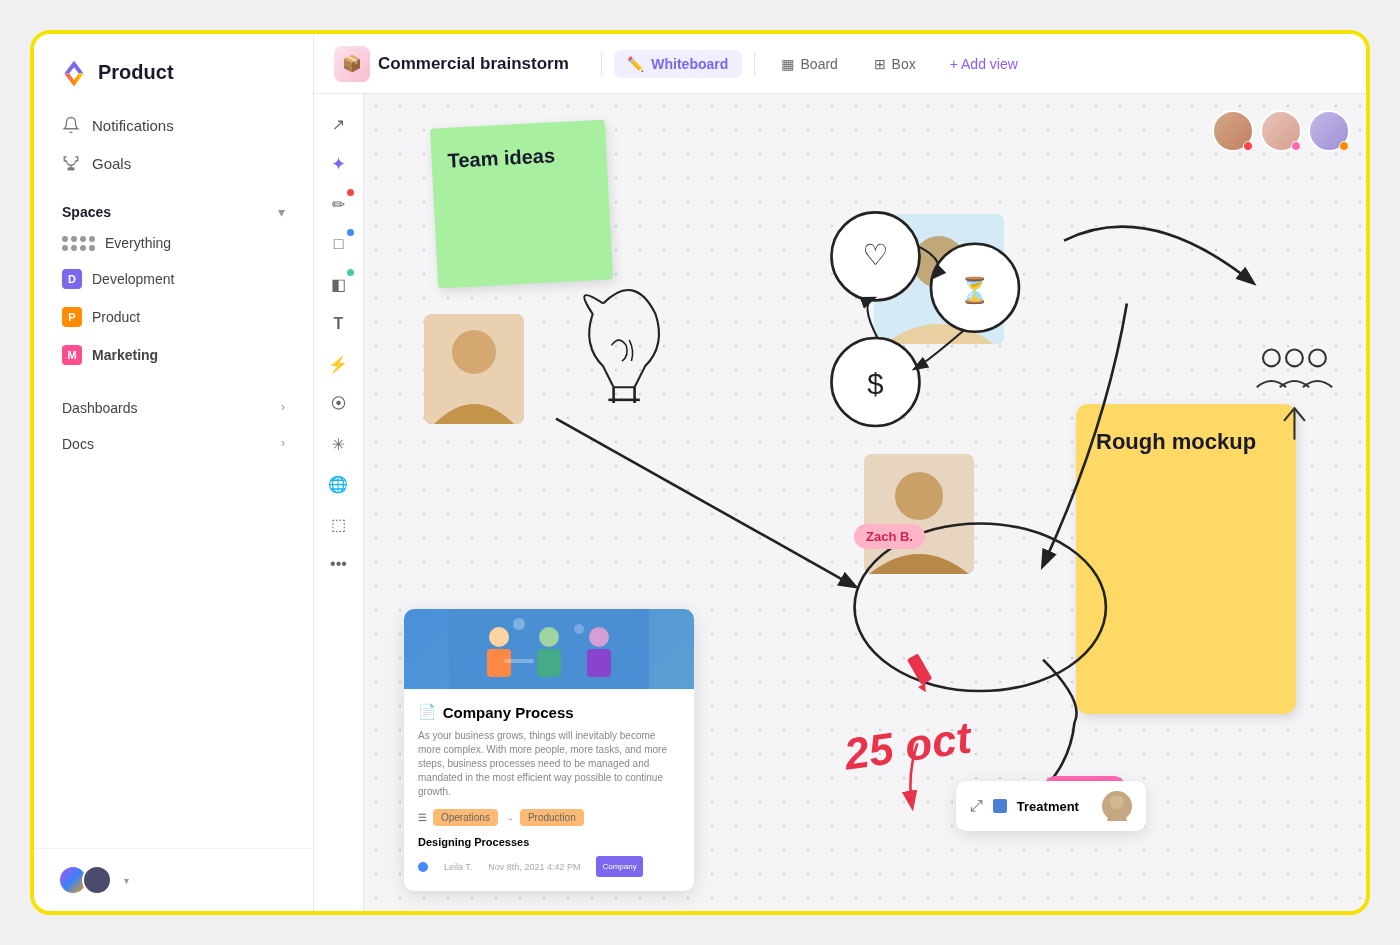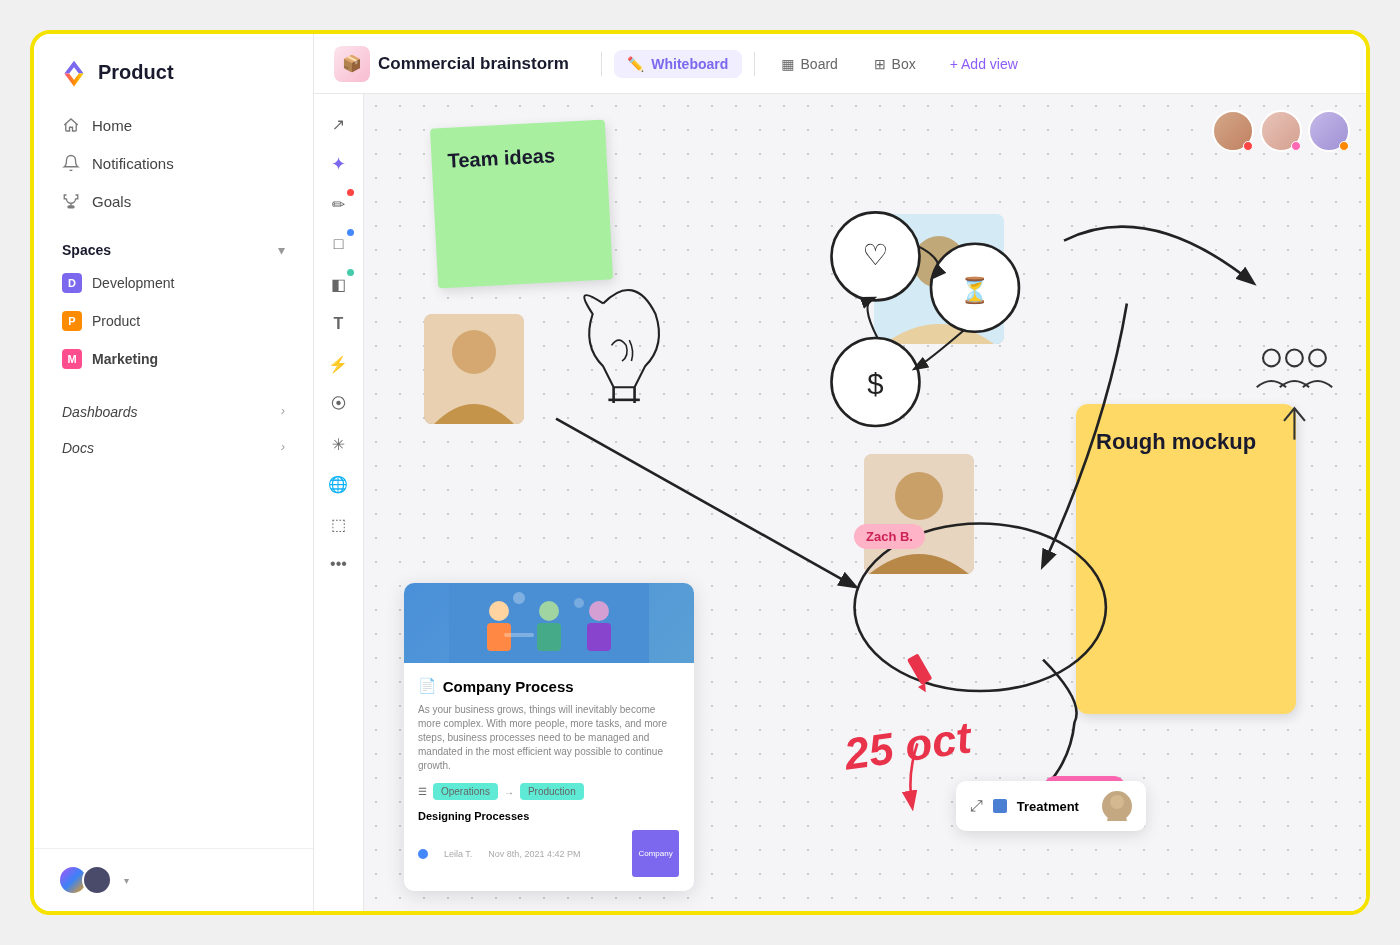--- a/index.html
+++ b/index.html
@@ -113,21 +113,20 @@
     }
     .lower-item {
       display: flex;
       align-items: flex-start;
       justify-content: space-between;
       padding: 10px 12px;
       border-radius: 8px;
       cursor: pointer;
       font-size: 14px;
       color: #444;
-      font-style: italic;
     }
     .sidebar-footer {
       margin-top: auto;
       padding: 16px 24px;
       display: flex;
       align-items: center;
       gap: 8px;
       border-top: 1px solid #f0f0f0;
     }
     .avatar-stack {
@@ -404,21 +403,21 @@
     }
     .doc-flow {
       display: flex;
       align-items: center;
       gap: 6px;
       font-size: 10px;
       color: #666;
       margin-bottom: 10px;
     }
     .flow-badge {
-      background: #5eead4;
+      background: #fdba74;
       border-radius: 4px;
       padding: 3px 8px;
       font-size: 10px;
     }
     .flow-arrow { color: #888; }
     .doc-subtitle {
       font-size: 11px;
       font-weight: 700;
       margin-bottom: 4px;
     }
@@ -437,24 +436,23 @@
     }
     .leila-dot {
       width: 10px;
       height: 10px;
       border-radius: 50%;
       background: #4488ff;
     }
     .company-badge {
       background: #7B68EE;
       color: white;
-      padding: 19px 6px;
+      padding: 6px 6px;
       border-radius: 3px;
       font-size: 8px;
-      margin-left: 36px;
     }
 
     
     .treatment-card {
       position: absolute;
       bottom: 80px;
       right: 220px;
       background: white;
       border-radius: 10px;
       box-shadow: 0 4px 16px rgba(0,0,0,0.12);
@@ -541,47 +539,53 @@
             <stop offset="100%" stop-color="#FFD700"></stop>
           </linearGradient>
         </defs>
       </svg>
       <span class="logo-text">Product</span>
     </div>
 
     <div class="sidebar-nav">
       <div class="nav-item">
         <svg class="nav-icon" viewBox="0 0 24 24" fill="none" stroke="currentColor" stroke-width="1.8">
-          <path d="M3 12L12 4l9 8"></path>
-          <path d="M5 10v9a1 1 0 001 1h4v-5h4v5h4a1 1 0 001-1v-9"></path>
-        </svg>
-        <span>Home</span>
-      </div>
-      <div class="nav-item">
-        <svg class="nav-icon" viewBox="0 0 24 24" fill="none" stroke="currentColor" stroke-width="1.8">
           <path d="M18 8a6 6 0 00-12 0c0 7-3 9-3 9h18s-3-2-3-9"></path>
           <path d="M13.73 21a2 2 0 01-3.46 0"></path>
         </svg>
         <span>Notifications</span>
       </div>
       <div class="nav-item">
         <svg class="nav-icon" viewBox="0 0 24 24" fill="none" stroke="currentColor" stroke-width="1.8">
           <path d="M6 9H3V4h3M18 9h3V4h-3M6 9a6 6 0 0012 0M12 15v4M9 19h6"></path>
           <rect x="8" y="19" width="8" height="2" rx="1"></rect>
         </svg>
         <span>Goals</span>
       </div>
     </div>
 
     <div class="sidebar-section">
       <div class="section-header">
         <span class="section-title">Spaces</span>
         <span style="color:#999;font-size:14px;">▾</span>
       </div>
 
+      <div class="space-item">
+        <div class="everything-dots">
+          <div class="dot"></div>
+            <div class="dot"></div>
+            <div class="dot"></div>
+            <div class="dot"></div>
+          <div class="dot"></div>
+            <div class="dot"></div>
+            <div class="dot"></div>
+            <div class="dot"></div>
+        </div>
+        <span>Everything</span>
+      </div>
 
       <div class="space-item">
         <div class="space-badge badge-blue">D</div>
         <span>Development</span>
       </div>
 
       <div class="space-item">
         <div class="space-badge" style="background:#FF8C00;">P</div>
         <span>Product</span>
       </div>

